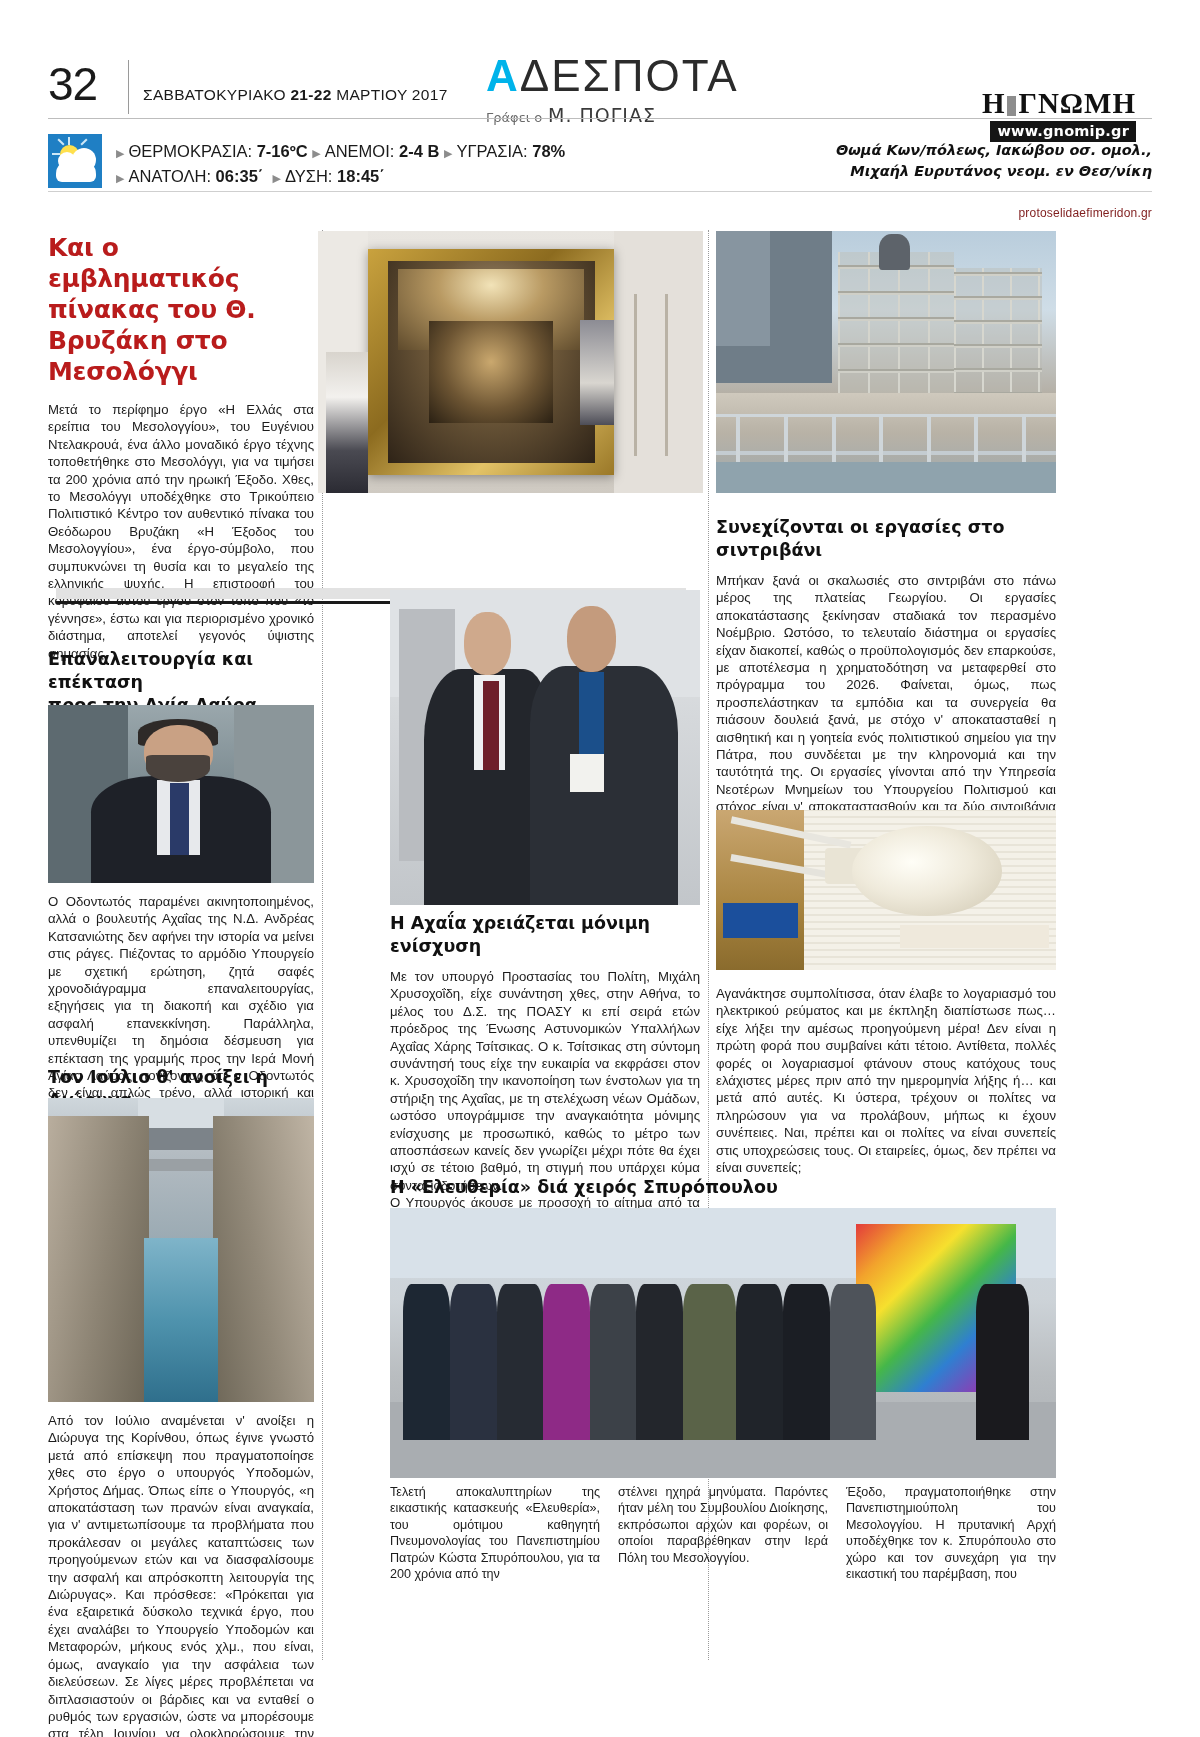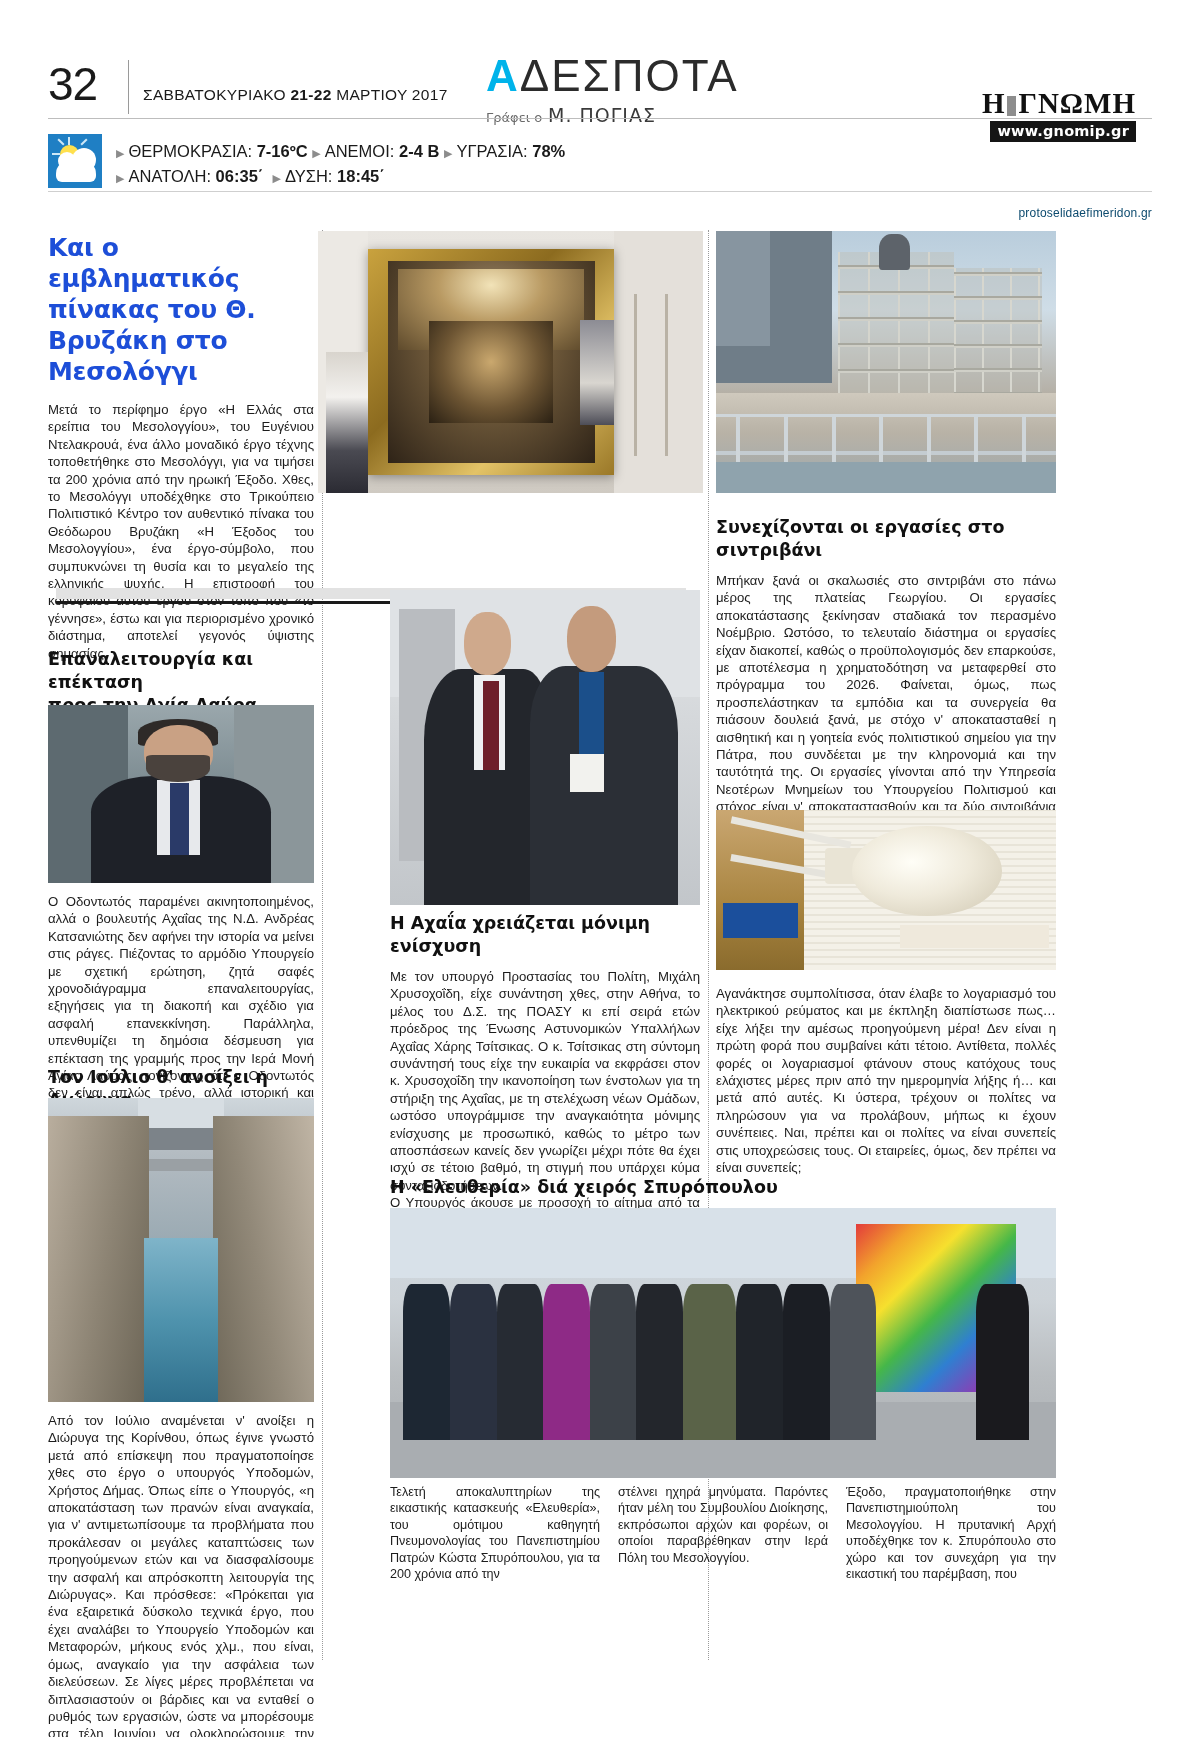--- a/index.html
+++ b/index.html
@@ -91,36 +91,36 @@
   .wx-text .row { white-space:nowrap; }
   .wx-text b { font-weight:700;text-align:center; }
   .tri { color:#8c8c8c; font-size:11px; margin-right:4px; }
   .saints {
     position:absolute; right:0; top:6px; text-align:right;
     font-family:"DejaVu Sans", sans-serif;
     font-style:italic; font-weight:700; font-size:14.5px; line-height:21px; color:#111;
   }
 
   .watermark {
-    position:absolute; right:48px; top:206px; font-size:12px; color:#0c4a6e;
+    position:absolute; right:48px; top:206px; font-size:12px; color:#7f1d1d;
     font-family:"Liberation Sans", sans-serif; letter-spacing:.2px;
   }
 
   
   .col { position:absolute; }
   .colL { left:48px;  width:266px; }
   .colM { left:330px; width:370px; }
   .colR { left:716px; width:340px; }
 
   .vrule { position:absolute; width:1px; border-left:1px dotted #9a9a9a; }
 
   h1.lead-title {
     font-family:"DejaVu Sans", sans-serif;
     font-weight:700; font-size:25px; line-height:31px; letter-spacing:-.3px;
-    margin:0 0 14px 0; color:#1d4ed8;
+    margin:0 0 14px 0; color:#b91c1c;
   }
   h2.sect {
     font-family:"DejaVu Sans", sans-serif;
     font-weight:700; font-size:17.5px; line-height:23px; margin:0 0 10px 0; color:#111;
   }
   p.body {
     margin:0; font-size:13.2px; line-height:17.4px; text-align:justify;
     color:#1c1c1c; font-family:"Liberation Sans", sans-serif;
     hyphens:auto;
   }
@@ -280,20 +280,24 @@
       <div class="row">
         <span class="tri">▶</span><span>ΘΕΡΜΟΚΡΑΣΙΑ:</span> <b>7-16ºC</b>
         <span class="tri">▶</span><span>ΑΝΕΜΟΙ:</span> <b>2-4 Β</b>
         <span class="tri">▶</span><span>ΥΓΡΑΣΙΑ:</span> <b>78%</b>
       </div>
       <div class="row">
         <span class="tri">▶</span><span>ΑΝΑΤΟΛΗ:</span> <b>06:35΄</b>
         &nbsp;<span class="tri">▶</span><span>ΔΥΣΗ:</span> <b>18:45΄</b>
       </div>
     </div>
+    <div class="saints">
+      <div>Θωμά Κων/πόλεως, Ιακώβου οσ. ομολ.,</div>
+      <div>Μιχαήλ Ευρυτάνος νεομ. εν Θεσ/νίκη</div>
+    </div>
   </div>
 
   <div class="watermark">protoselidaefimeridon.gr</div>
 
   <div class="vrule" style="left:322px; top:230px; height:1430px;"></div>
   <div class="vrule" style="left:708px; top:230px; height:1430px;"></div>
 
   <div class="col colL" style="top:232px;">
     <h1 class="lead-title">Και ο εμβληματικός πίνακας του Θ. Βρυζάκη στο Μεσολόγγι</h1>
     <p class="body">Μετά το περίφημο έργο «Η Ελλάς στα ερείπια του Μεσολογγίου», του Ευγένιου Ντελακρουά, ένα άλλο μοναδικό έργο τέχνης τοποθετήθηκε στο Μεσολόγγι, για να τιμήσει τα 200 χρόνια από την ηρωική Έξοδο. Χθες, το Μεσολόγγι υποδέχθηκε στο Τρικούπειο Πολιτιστικό Κέντρο τον αυθεντικό πίνακα του Θεόδωρου Βρυζάκη «Η Έξοδος του Μεσολογγίου», ένα έργο-σύμβολο, που συμπυκνώνει τη θυσία και το μεγαλείο της ελληνικής ψυχής. Η επιστροφή του κορυφαίου αυτού έργου στον τόπο που «το γέννησε», έστω και για περιορισμένο χρονικό διάστημα, αποτελεί γεγονός ύψιστης σημασίας.</p>

